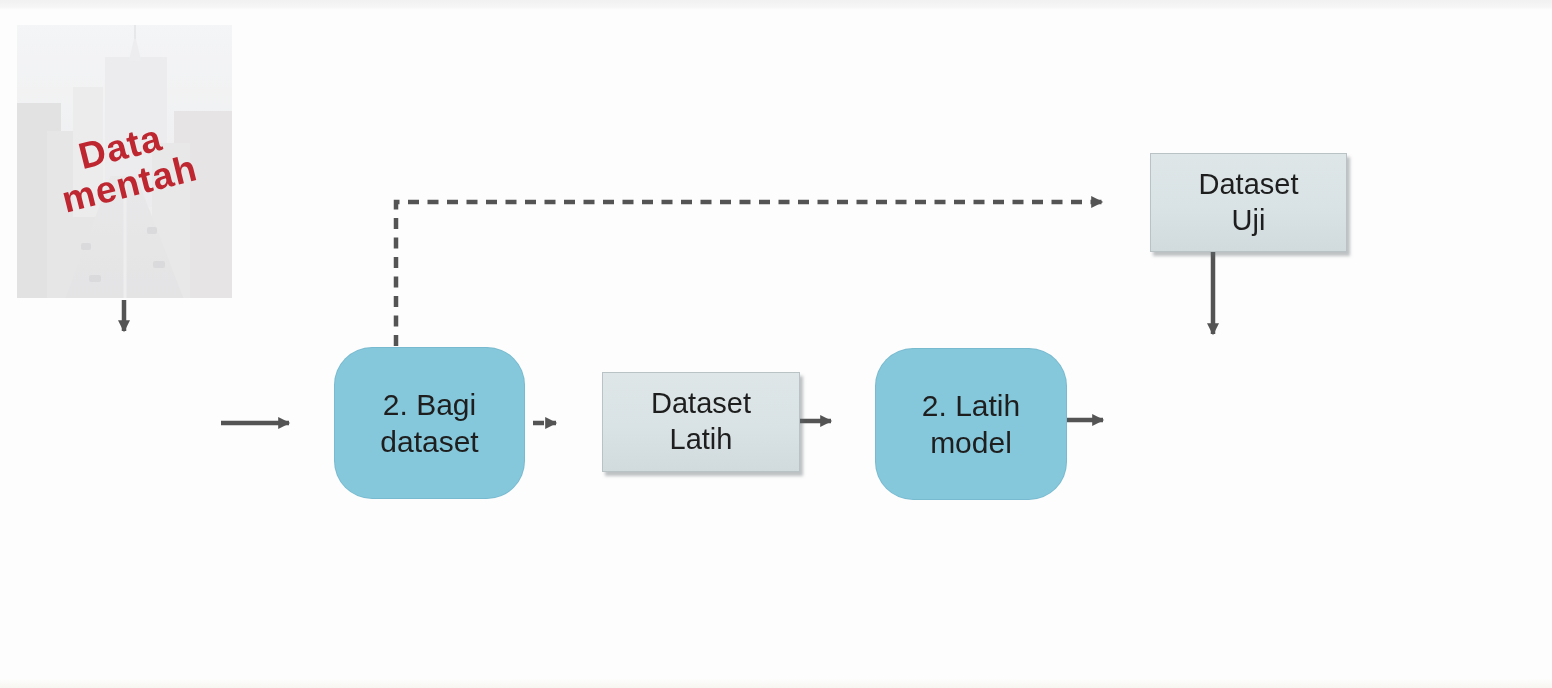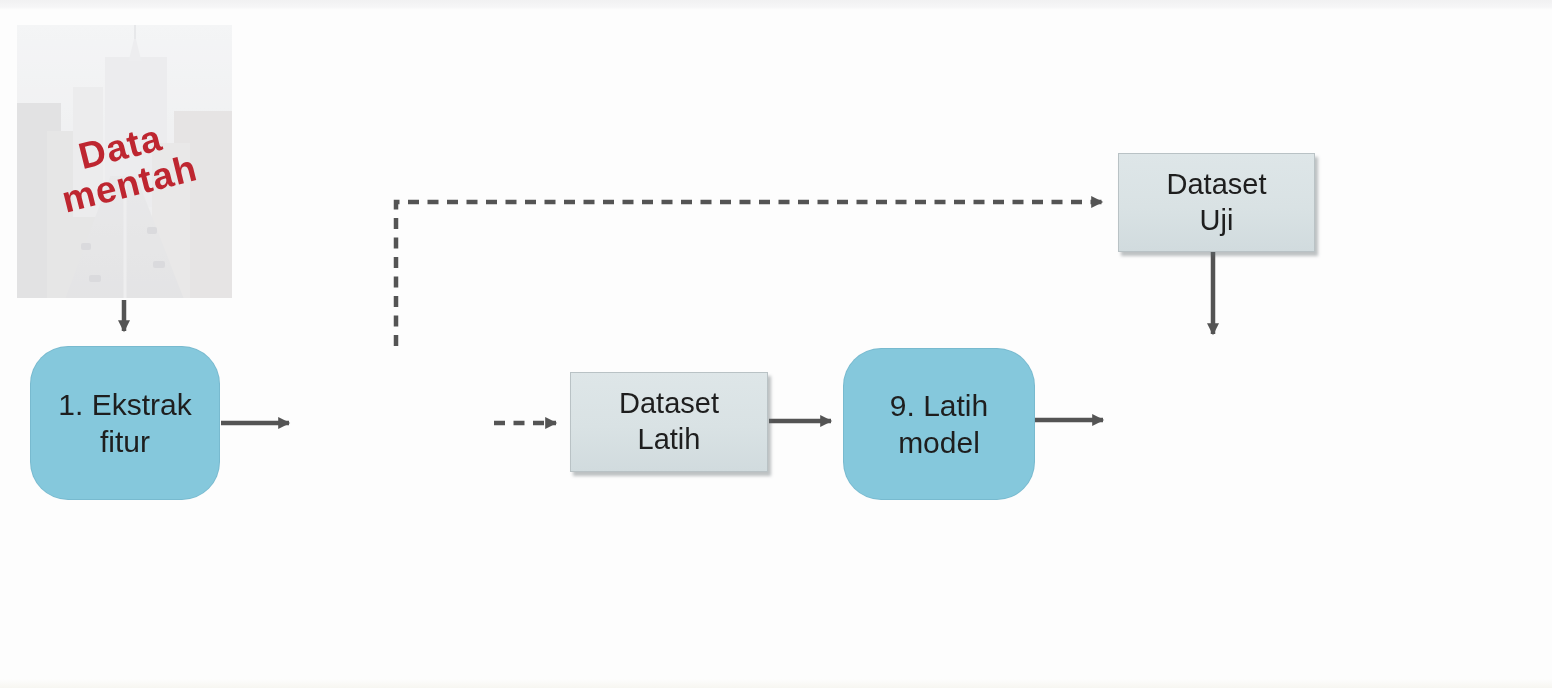--- a/index.html
+++ b/index.html
@@ -58,21 +58,21 @@
     color: var(--label-red, #BE2630);
     white-space: pre-line;
     padding-top: 4px;
   }
 
   
   .node {
     position: absolute;
     display: flex; align-items: center; justify-content: center;
     text-align: center; color: #1E1E1E;
-    font-size: 30px; line-height: 1.24; white-space: pre-line;
+    font-size: 30px; line-height: 1.24; white-space: pre-line; margin-left: 32px;
   }
   .node.process {
     background: var(--process-fill, #85C8DC);
     border: 1px solid rgba(96, 160, 182, 0.35);
     border-radius: 38px;
   }
   .node.dataset {
     background: linear-gradient(180deg, #DEE6E8 0%, var(--dataset-fill, #D9E2E4) 55%, #D1DBDE 100%);
     border: 1px solid #B9C2C5;
     box-shadow: 3px 4px 3px rgba(92, 102, 107, 0.40);
@@ -127,30 +127,30 @@
     </defs>
     <path class="arrow" d="M124 300 V331" marker-end="url(#ah)"></path>
     <path class="arrow" d="M221 423 H289" marker-end="url(#ah)"></path>
     <path class="arrow dashed" d="M396 346 V202 H1102" marker-end="url(#ah)"></path>
     <path class="arrow dashed" d="M494 423 H556" marker-end="url(#ah)"></path>
     <path class="arrow" d="M769 421 H831" marker-end="url(#ah)"></path>
     <path class="arrow" d="M1035 420 H1103" marker-end="url(#ah)"></path>
     <path class="arrow" d="M1213 252 V334" marker-end="url(#ah)"></path>
   </svg>
 
-  <div class="node process n-extract">
-    <span>1. Ekstrak
-fitur</span>
+  <div class="node process n-split">
+    <span>2. Bagi
+dataset</span>
   </div>
   <div class="node dataset n-trainset">
     <span>Dataset
 Latih</span>
   </div>
   <div class="node process n-train">
-    <span>9. Latih
+    <span>2. Latih
 model</span>
   </div>
   <div class="node dataset n-testset">
     <span>Dataset
 Uji</span>
   </div>
 
 </div>
 
 </body></html>

